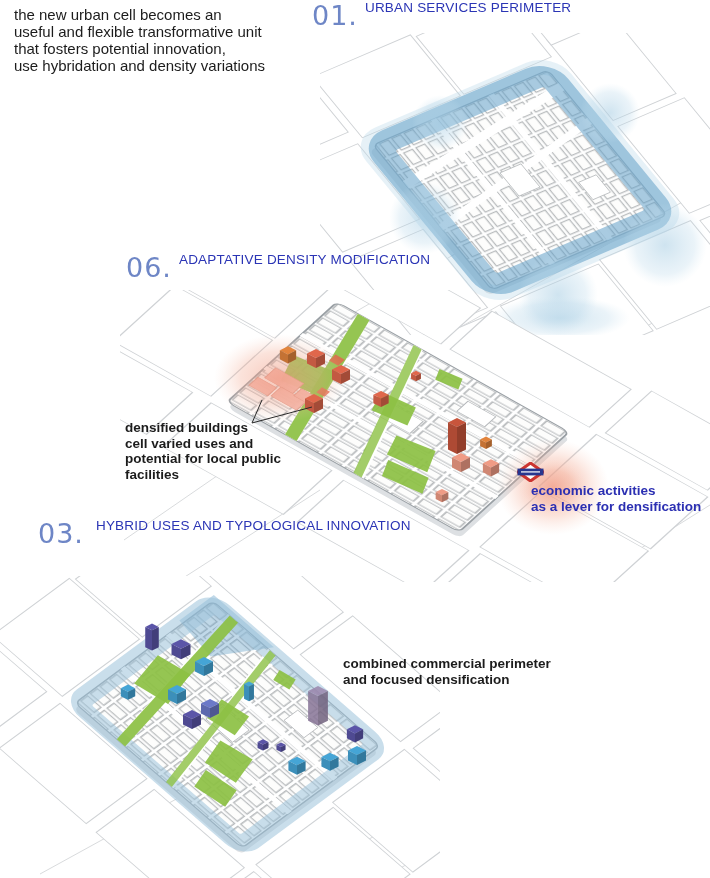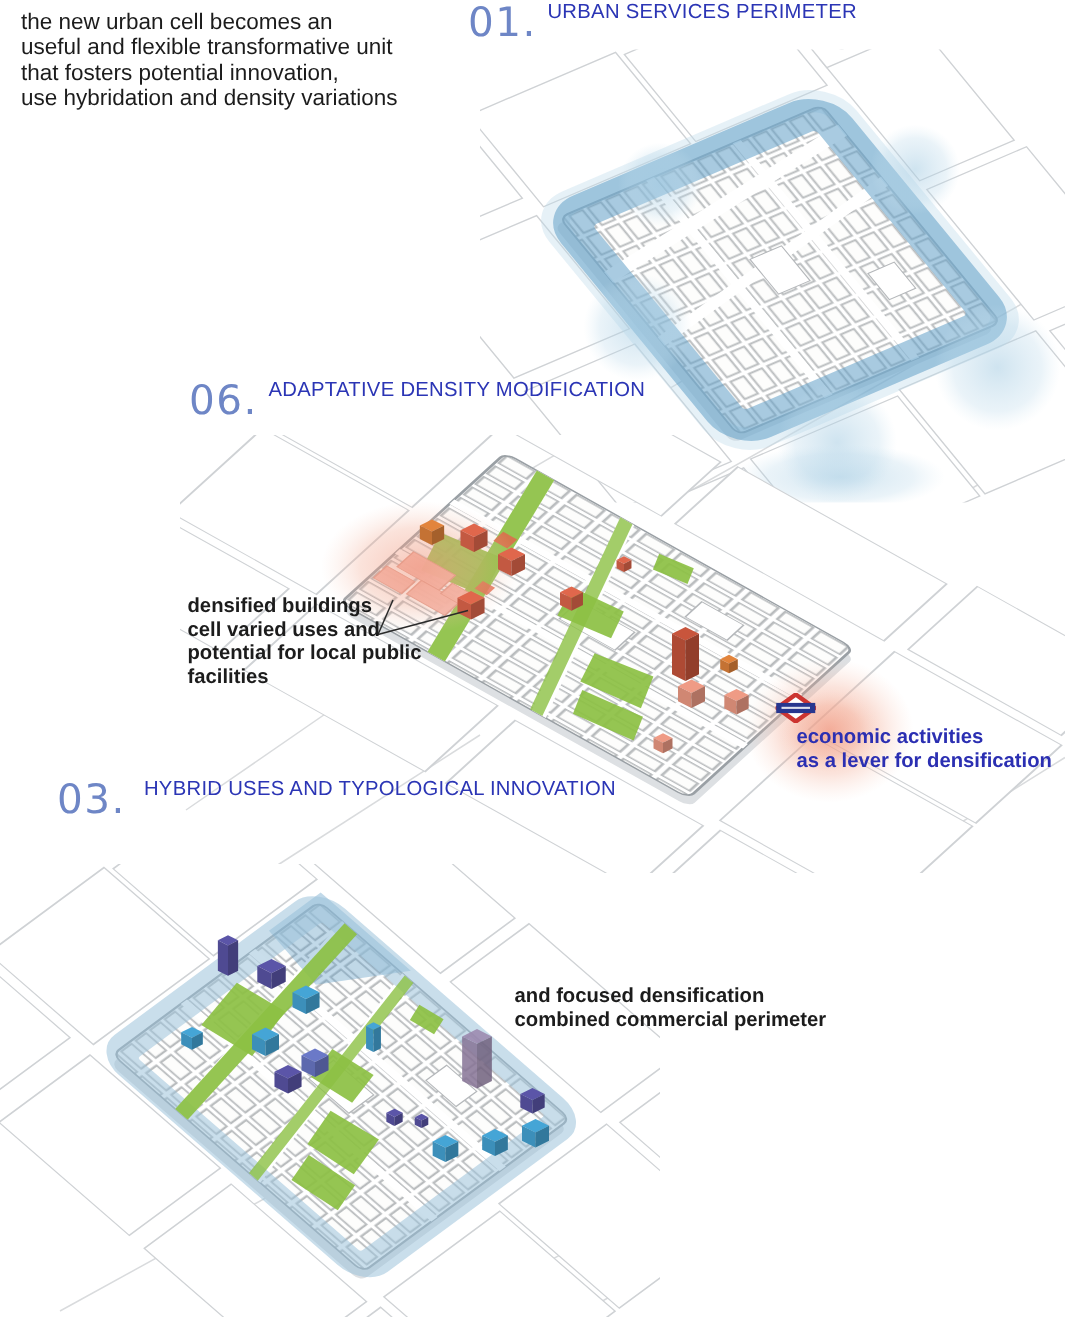--- a/index.html
+++ b/index.html
@@ -12,21 +12,21 @@
   .heading{position:absolute;display:flex;align-items:flex-start;gap:7px;white-space:nowrap;}
   .h-num{font-family:"DejaVu Sans",sans-serif;font-size:27px;font-weight:400;
          color:var(--heading_number);letter-spacing:1px;}
   .h-title{font-size:13.5px;font-weight:normal;color:var(--heading_title);letter-spacing:0.2px;}
   #heading-01{left:312px;top:0px;}
   #heading-02{left:126px;top:252px;}
   #heading-03{left:38px;top:518px;gap:12px;}
   .note{position:absolute;font-size:13.5px;font-weight:bold;line-height:15.5px;
         color:var(--text_dark);white-space:nowrap;}
   .note.blue{color:var(--annotation_blue);margin-left:32px;}
-  #note-densified{left:125px;top:396px;}
+  #note-densified{left:125px;top:420px;}
   #note-economic{left:499px;top:483px;}
   #note-combined{left:343px;top:656px;}
 
   
   svg.diag{position:absolute;overflow:hidden;}
   #diag1{left:320px;top:33px;}
   #diag2{left:120px;top:290px;}
   #diag3{left:0px;top:576px;}
 
   .ctx{fill:#ffffff;stroke:var(--outline_gray);stroke-width:0.5;}
@@ -269,17 +269,17 @@
       <rect class="metro-text" x="4" y="9.2" width="19" height="1.4"></rect>
     </svg>
   </div>
 
   <div id="note-economic" class="note blue">
     <div>economic activities</div>
     <div>as a lever for densification</div>
   </div>
 
   <div id="note-combined" class="note">
+    <div>combined commercial perimeter</div>
     <div>and focused densification</div>
-    <div>combined commercial perimeter</div>
   </div>
 
 </div>
 
 </body></html>

